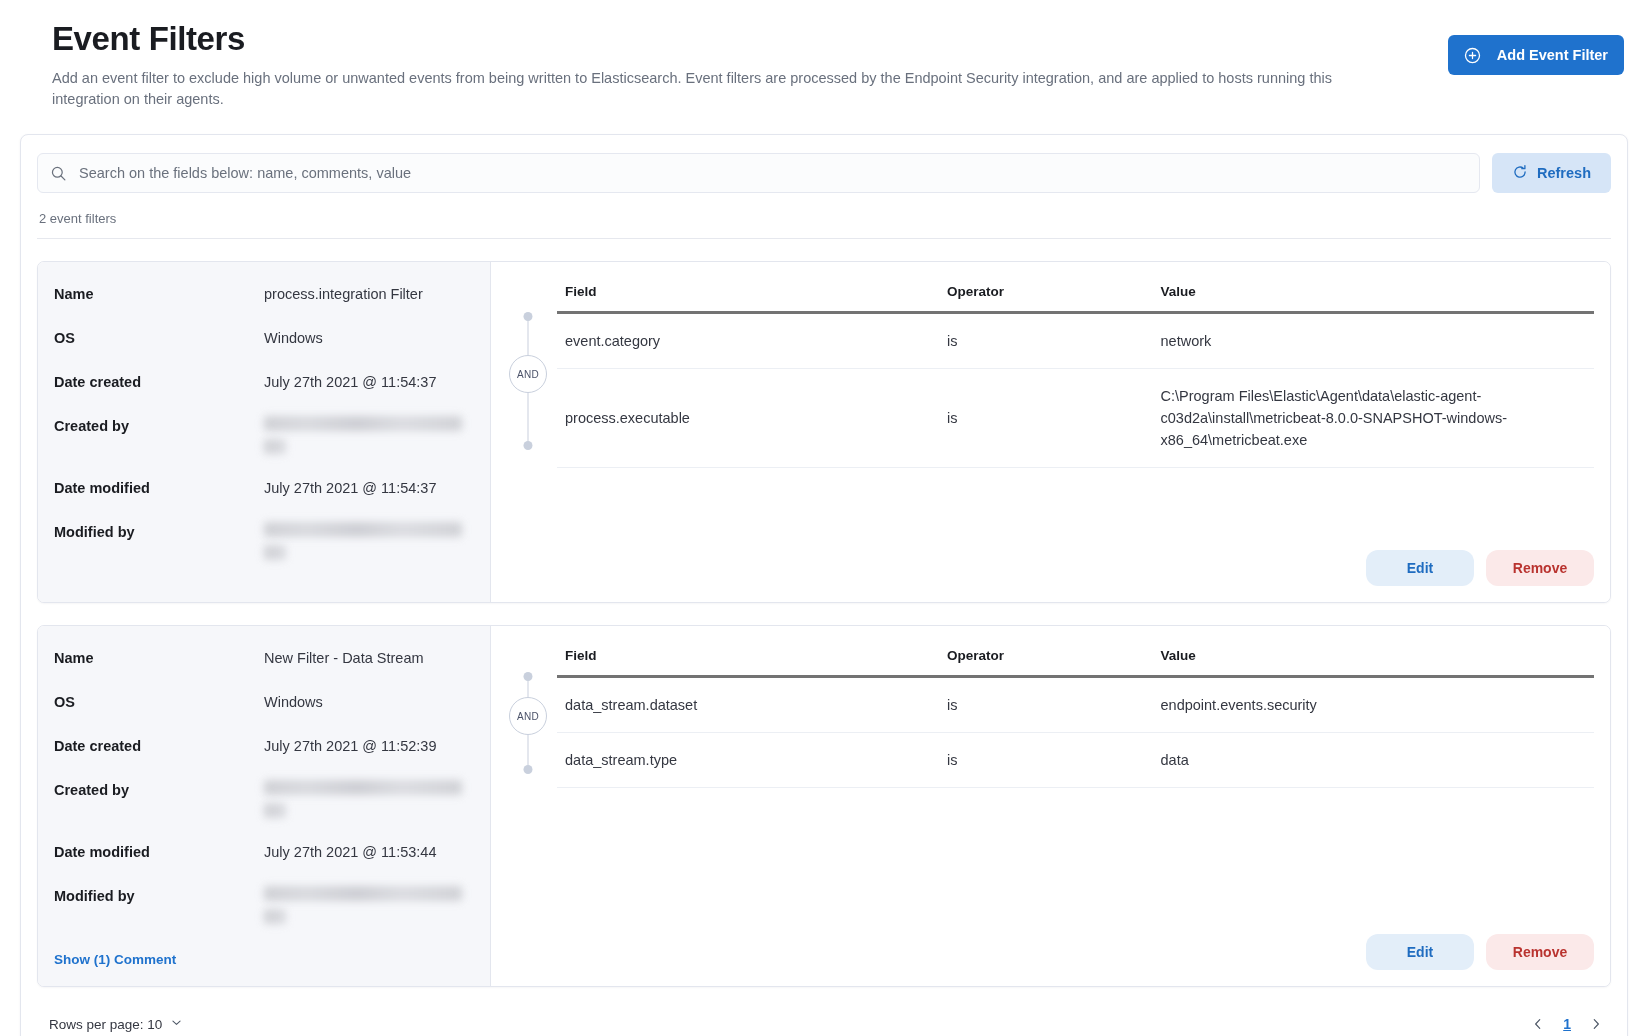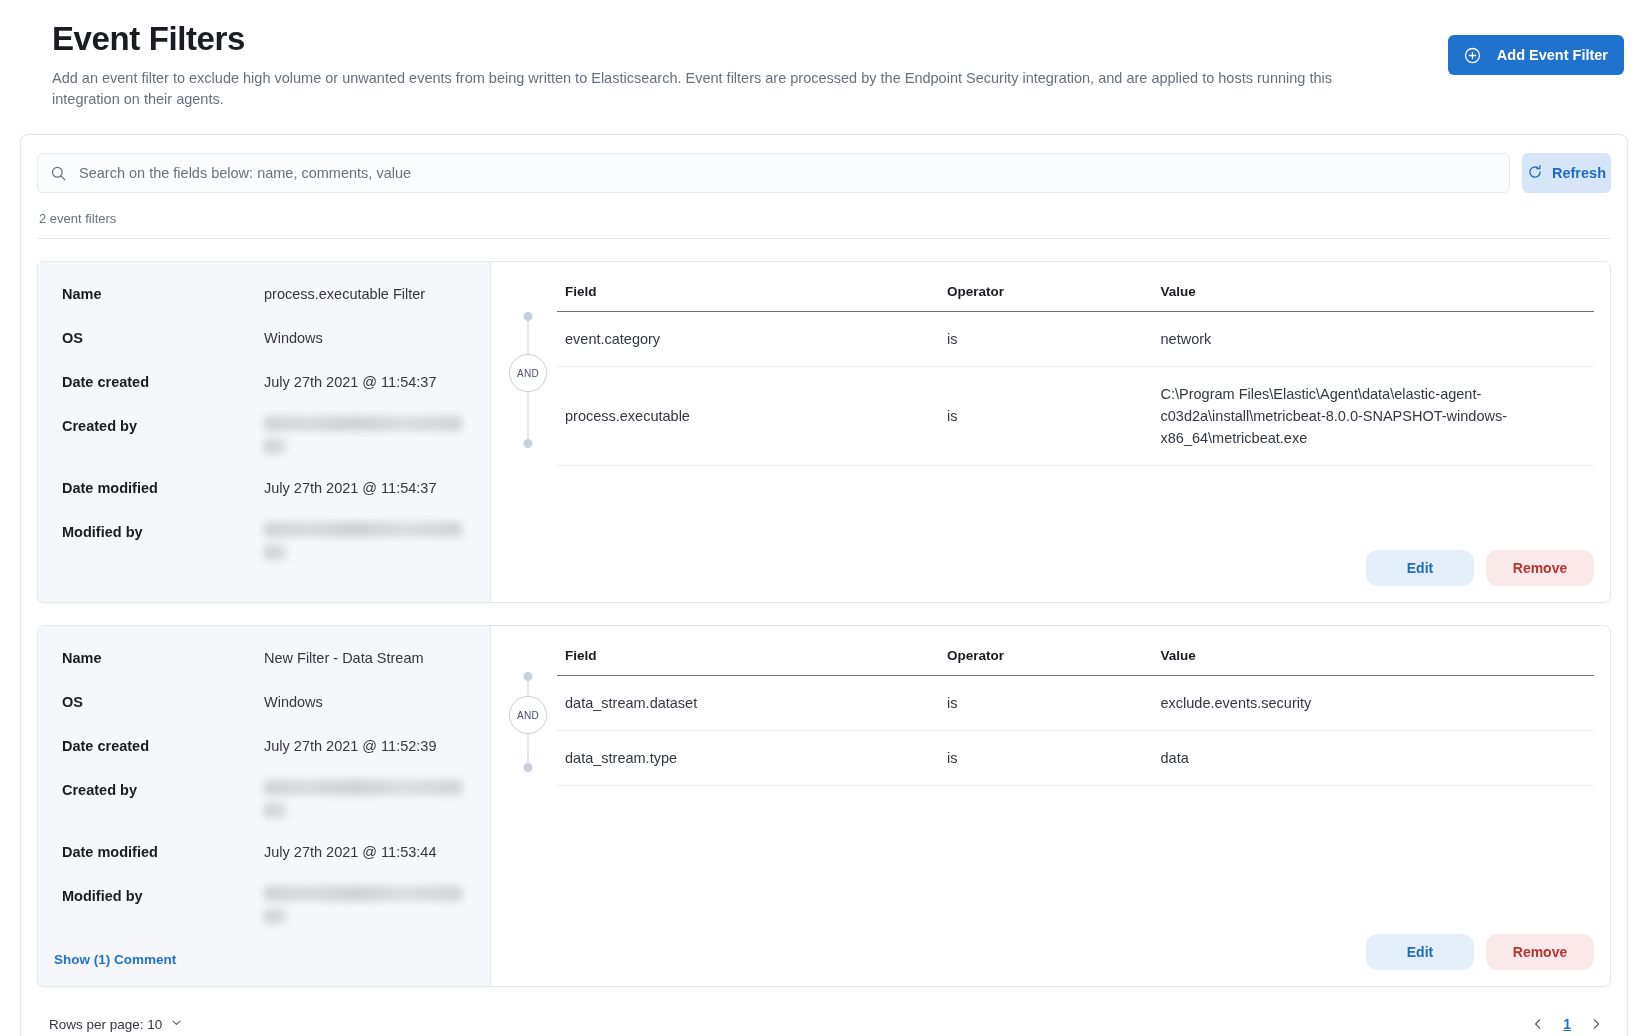--- a/index.html
+++ b/index.html
@@ -108,21 +108,21 @@
   }
   .search-input::placeholder { color: #6a717d; opacity: 1; }
 
   .refresh-btn {
     flex: 0 0 auto;
     display: inline-flex;
     align-items: center;
     justify-content: center;
     gap: 9px;
     height: 40px;
-    padding: 0 5px;
+    padding: 0 20px;
     border: none;
     border-radius: 6px;
     background: #d6e5f7;
     color: #1f6cc0;
     font-size: 14.5px;
     font-weight: 700;
     font-family: "Liberation Sans", sans-serif;
     cursor: pointer;
   }
 
@@ -162,21 +162,20 @@
     grid-template-columns: 210px 1fr;
     row-gap: 0;
     padding: 0 16px;
   }
   .meta-label {
     font-size: 14.5px;
     font-weight: 700;
     color: #1a1c21;
     padding: 0 0 24px 0;
     line-height: 20px;
-    margin-left: 8px;
   }
   .meta-value {
     font-size: 14.5px;
     color: #343741;
     padding: 0 0 24px 0;
     line-height: 20px;
   }
   .meta-row-blurred { padding-bottom: 24px; }
   .blur-block {
     display: block;
@@ -261,21 +260,21 @@
     border-collapse: collapse;
     width: 100%;
     table-layout: fixed;
   }
   .entries-table th {
     text-align: left;
     font-size: 13.5px;
     font-weight: 700;
     color: #1a1c21;
     padding: 4px 8px 12px 8px;
-    border-bottom: 1px solid #737373;
+    border-bottom: 3px solid #737373;
   }
   .entries-table td {
     font-size: 14.5px;
     color: #343741;
     padding: 16px 8px;
     border-bottom: 1px solid #eceff4;
     vertical-align: middle;
     line-height: 22px;
     word-break: break-word;
   }
@@ -392,21 +391,21 @@
       <div class="count-row">2 event filters</div>
       <div class="divider"></div>
     </div>
 
     <div class="cards">
 
       <div class="filter-card">
         <div class="card-left">
           <div class="meta-grid">
             <div class="meta-label">Name</div>
-            <div class="meta-value">process.executable Filter</div>
+            <div class="meta-value">process.integration Filter</div>
 
             <div class="meta-label">OS</div>
             <div class="meta-value">Windows</div>
 
             <div class="meta-label">Date created</div>
             <div class="meta-value">July 27th 2021 @ 11:54:37</div>
 
             <div class="meta-label">Created by</div>
             <div class="meta-value meta-row-blurred">
               <span class="blur-block blur-line-1"></span>
@@ -505,21 +504,21 @@
                 <tr>
                   <th class="col-field">Field</th>
                   <th class="col-operator">Operator</th>
                   <th class="col-value">Value</th>
                 </tr>
               </thead>
               <tbody>
                 <tr>
                   <td>data_stream.dataset</td>
                   <td>is</td>
-                  <td>exclude.events.security</td>
+                  <td>endpoint.events.security</td>
                 </tr>
                 <tr>
                   <td>data_stream.type</td>
                   <td>is</td>
                   <td>data</td>
                 </tr>
               </tbody>
             </table>
           </div>
 

